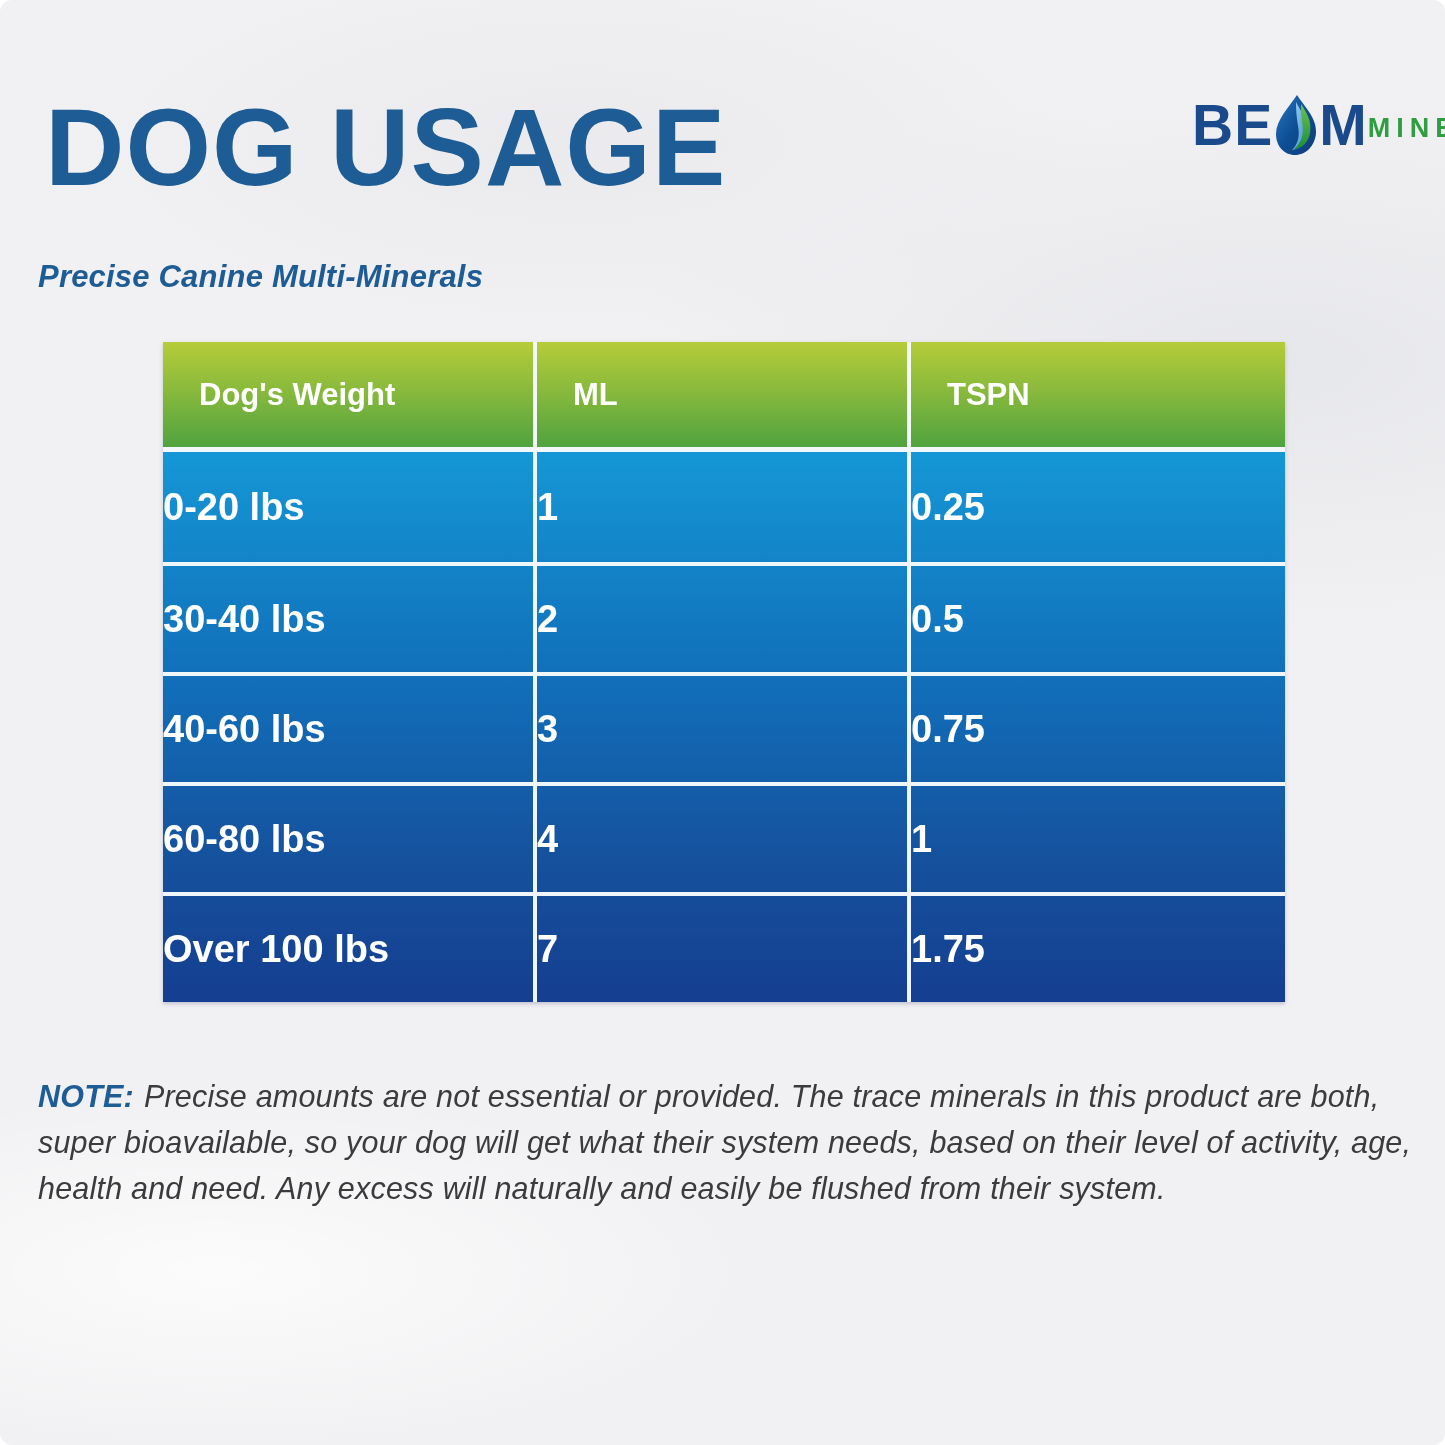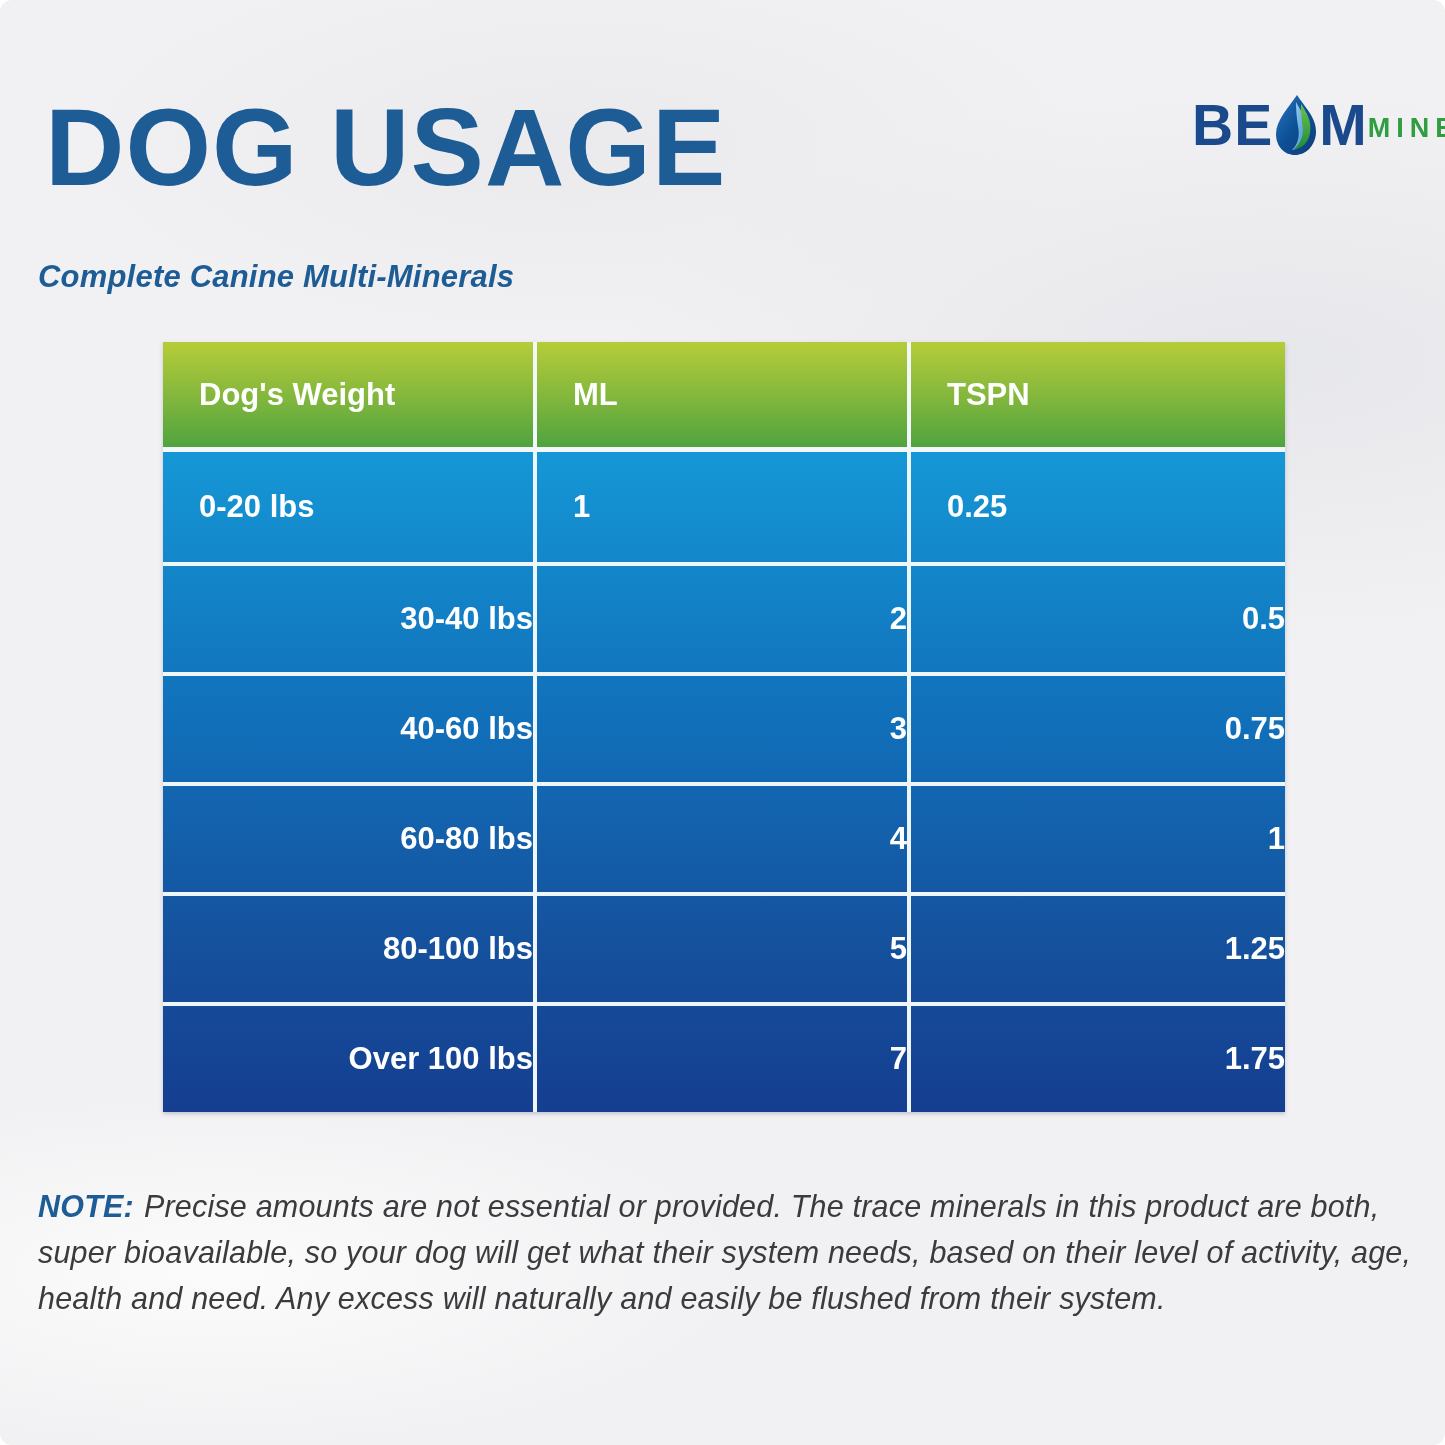--- a/index.html
+++ b/index.html
@@ -118,27 +118,26 @@
     padding-left: 36px;
     border-bottom: 5px solid #f2f8fb;
   }
   .usage-table thead th:not(:last-child) { border-right: 4px solid #f2f8fb; }
   .usage-table tbody {
     background: linear-gradient(180deg, #1597d6 0%, #1172bc 38%, #15539f 72%, #153e90 100%);
   }
   .usage-table tbody td {
     height: 110px;
     color: #ffffff;
-    font-size: 31px;
-    font-weight: 700;
-    padding-left: 36px;
+    font-size: 38px;
+    font-weight: 700;
     background: transparent;
   }
   .usage-table tbody td:not(:last-child) { border-right: 4px solid #eef6fa; }
-  .usage-table tbody tr:not(:first-child) td { border-top: 4px solid #eef6fa; text-align: right; }
+  .usage-table tbody tr:not(:first-child) td { border-top: 4px solid #eef6fa; }
 
   
   .note {
     margin: 72px 19px 0 38px;
     font-size: 30.5px;
     font-style: italic;
     color: #3b3b3d;
     line-height: 1.5;
     max-width: 1375px;
     letter-spacing: 0.2px;
@@ -180,21 +179,21 @@
           <path d="M22 8 C 26 16, 33 24, 33 36 C 33 47, 27 55, 18 56 C 24 50, 26 42, 24 32 C 22.5 23, 22 15, 22 8 Z" fill="url(#dropLight)"></path>
           <path d="M27 10 C 33 19, 38 27, 36 39 C 34.5 48, 28 55, 20 55 C 27 49, 30 41, 28.5 31 C 27.3 23, 26.8 16, 27 10 Z" fill="url(#dropGreen)"></path>
         </svg>
         <span>M</span>
       </div>
       <div class="logo-minerals">MINERALS</div>
       <div class="logo-pets-bar">pets</div>
     </div>
   </div>
 
-  <h2 class="subtitle">Complete Canine Multi-Minerals</h2>
+  <h2 class="subtitle">Precise Canine Multi-Minerals</h2>
 
   <table class="usage-table">
     <colgroup>
         <col>
         <col>
         <col>
       </colgroup>
     <thead>
       <tr>
         <th>Dog's Weight</th>
@@ -217,25 +216,20 @@
           <td>40-60 lbs</td>
           <td>3</td>
           <td>0.75</td>
         </tr>
         <tr>
           <td>60-80 lbs</td>
           <td>4</td>
           <td>1</td>
         </tr>
         <tr>
-          <td>80-100 lbs</td>
-          <td>5</td>
-          <td>1.25</td>
-        </tr>
-        <tr>
           <td>Over 100 lbs</td>
           <td>7</td>
           <td>1.75</td>
         </tr>
       </tbody>
   </table>
 
   <p class="note">
     <span class="note-label">NOTE:</span><span>Precise amounts are not essential or provided. The trace minerals in this product are both, super bioavailable, so your dog will get what their system needs, based on their level of activity, age, health and need. Any excess will naturally and easily be flushed from their system.</span>
   </p>

